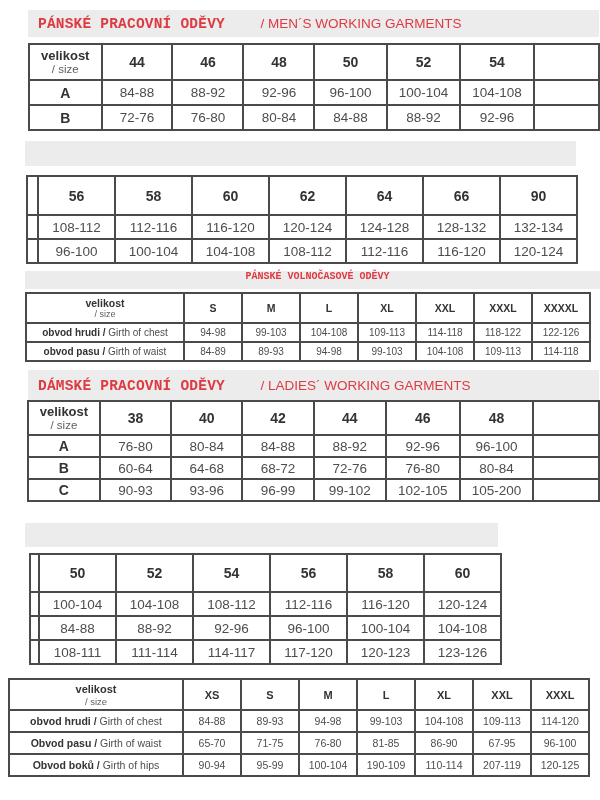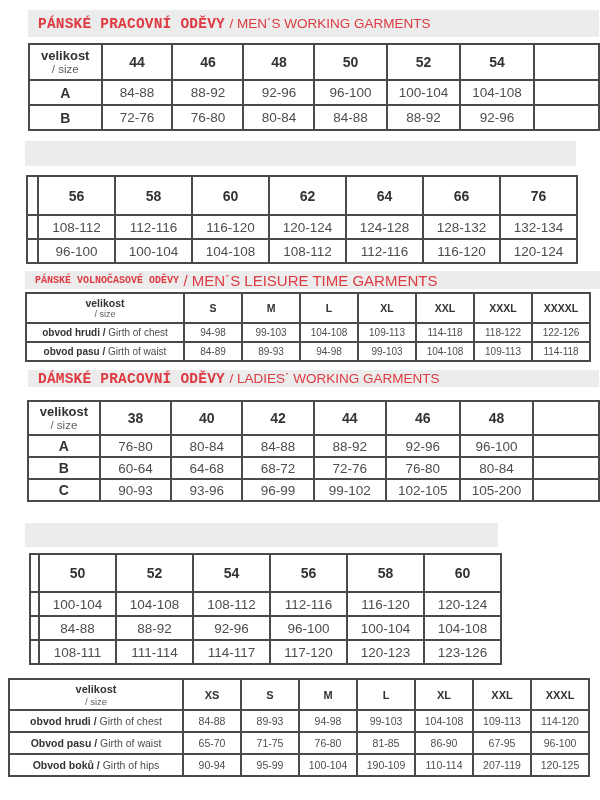--- a/index.html
+++ b/index.html
@@ -7,22 +7,22 @@
     position:relative;width:600px;height:800px;background:#fff;overflow:hidden;
     font-family:"Liberation Sans",sans-serif;
     -webkit-font-smoothing:antialiased;
   }
   
   .bar{position:absolute;background:var(--bar-bg,#ececec);display:flex;align-items:center;}
   .bar .t-cz{color:var(--accent,#de3a41);font-weight:bold;white-space:pre;font-family:Liberation Mono, monospace;}
   .bar .t-en{color:var(--accent,#de3a41);font-weight:normal;white-space:pre;}
   .bar.large{padding-left:10px;}
   .bar.large .t-cz{font-size:14.5px;letter-spacing:.2px;}
-  .bar.large .t-en{font-size:13.5px;}
-  .bar.small{padding-left:10px;}
+  .bar.large .t-en{font-size:13.5px;margin-left:31px;}
+  .bar.small{padding-left:10px;flex-direction:column;}
   .bar.small .t-cz{font-size:10px;}
   .bar.small .t-en{font-size:15px;}
   .graybar{position:absolute;background:var(--bar-bg,#ececec);}
   
   .tbl-clip{position:absolute;overflow:hidden;}
   
   table.tbl{border-collapse:collapse;table-layout:fixed;background:#fff;}
   .tbl th,.tbl td{
     border:2px solid var(--border,#4a4a4a);
     text-align:center;vertical-align:middle;
@@ -123,21 +123,21 @@
         </colgroup>
         <thead>
           <tr style="height: 39px;">
             <th></th>
             <th>56</th>
             <th>58</th>
             <th>60</th>
             <th>62</th>
             <th>64</th>
             <th>66</th>
-            <th>76</th>
+            <th>90</th>
           </tr>
         </thead>
         <tbody>
           <tr style="height: 24px;">
             <td class="rowlab"></td>
             <td>108-112</td>
             <td>112-116</td>
             <td>116-120</td>
             <td>120-124</td>
             <td>124-128</td>
@@ -207,21 +207,21 @@
             <td>94-98</td>
             <td>99-103</td>
             <td>104-108</td>
             <td>109-113</td>
             <td>114-118</td>
           </tr>
         </tbody>
       </table>
   </div>
 
-  <div class="bar large" style="top:370px;left:28px;width:561px;height:17px">
+  <div class="bar large" style="top:370px;left:28px;width:561px;height:31px">
     <span class="t-cz">DÁMSKÉ PRACOVNÍ ODĚVY</span>&nbsp;<span class="t-en">/ LADIES´ WORKING GARMENTS</span>
   </div>
 
   <div class="tbl-clip" style="top:400px;left:27px;width:573px;height:112px">
     <table class="tbl big">
         <colgroup>
           <col style="width: 76px;">
           <col style="width: 78px;">
           <col style="width: 78px;">
           <col style="width: 78px;">

